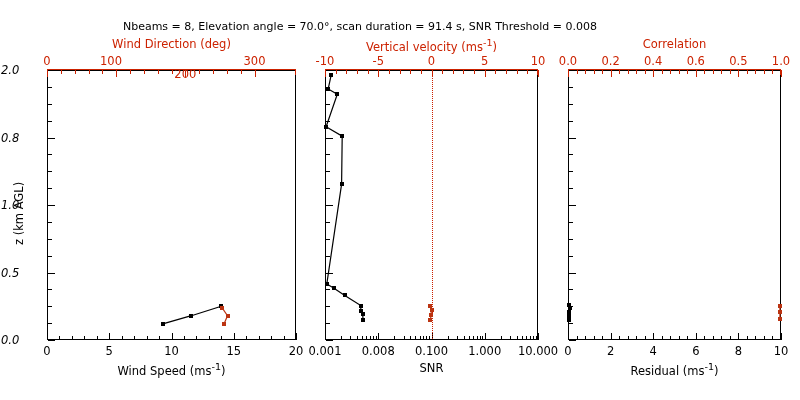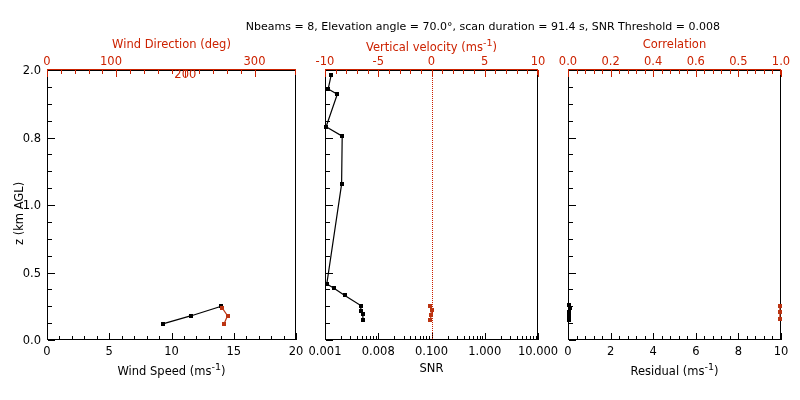--- a/index.html
+++ b/index.html
@@ -1,32 +1,32 @@
 <!DOCTYPE html>
 <html><head>
 <meta charset="utf-8">
 <style>
   html,body{margin:0;padding:0;background:#ffffff;}
   body{width:800px;height:400px;overflow:hidden;
        font-family:"DejaVu Sans","Liberation Sans",sans-serif;color:#000;}
   .root{position:relative;width:800px;height:400px;}
   .abs{position:absolute;}
   .ttl{width:800px;text-align:center;font-size:11px;letter-spacing:0px;}
-  .sub{width:720px;text-align:right;font-size:11px;}
+  .sub{width:720px;text-align:center;font-size:11px;}
   .axlbl{position:absolute;text-align:center;font-size:11.5px;}
   .red{color:#cc2200;}
   .tick{position:absolute;font-size:11.5px;text-align:center;width:60px;margin-left:-30px;}
   .panel{position:absolute;border:1px solid #000;box-sizing:border-box;background:#fff;}
   .frame-red{position:absolute;box-sizing:border-box;
              border-top:1px solid #cc2200;border-left:1px solid #cc2200;border-right:1px solid #cc2200;}
   .tk{position:absolute;background:#000;}
   .tkr{position:absolute;background:#cc2200;}
   .pt{position:absolute;width:4px;height:4px;background:#000;margin-left:-2px;margin-top:-2px;}
   .ptr{position:absolute;width:4px;height:4px;background:#bb3311;margin-left:-2px;margin-top:-2px;}
-  .ylab{position:absolute;font-size:11.5px;text-align:right;width:40px;}
+  .ylab{position:absolute;font-size:11.5px;text-align:left;width:40px;font-style:italic;}
   .ytitle{position:absolute;font-size:11.5px;transform:rotate(-90deg);
           transform-origin:left top;white-space:nowrap;}
   .foot{position:absolute;font-size:10px;text-align:center;width:300px;}
   svg{position:absolute;left:0;top:0;overflow:visible;}
 </style>
 </head>
 <body>
 
 <div class="root">
 

